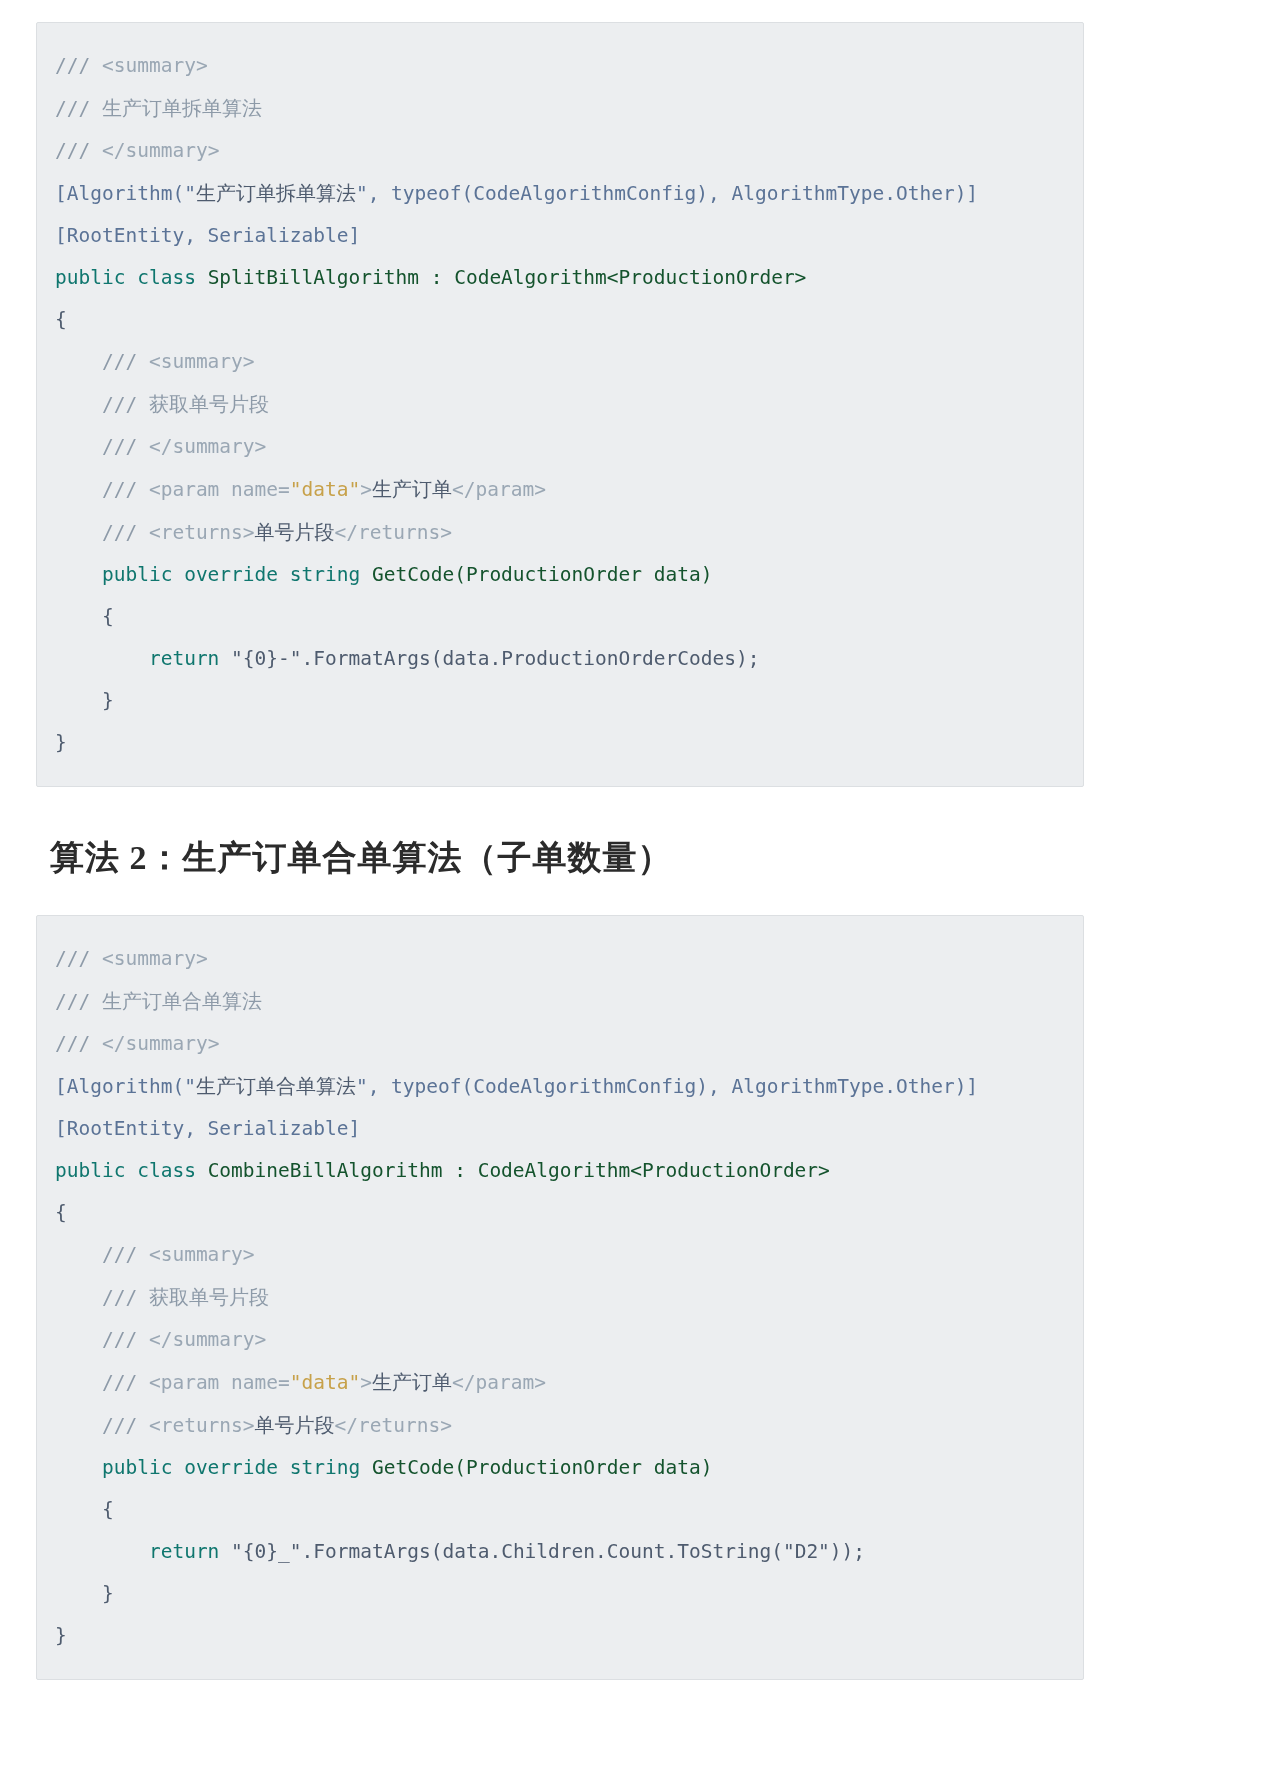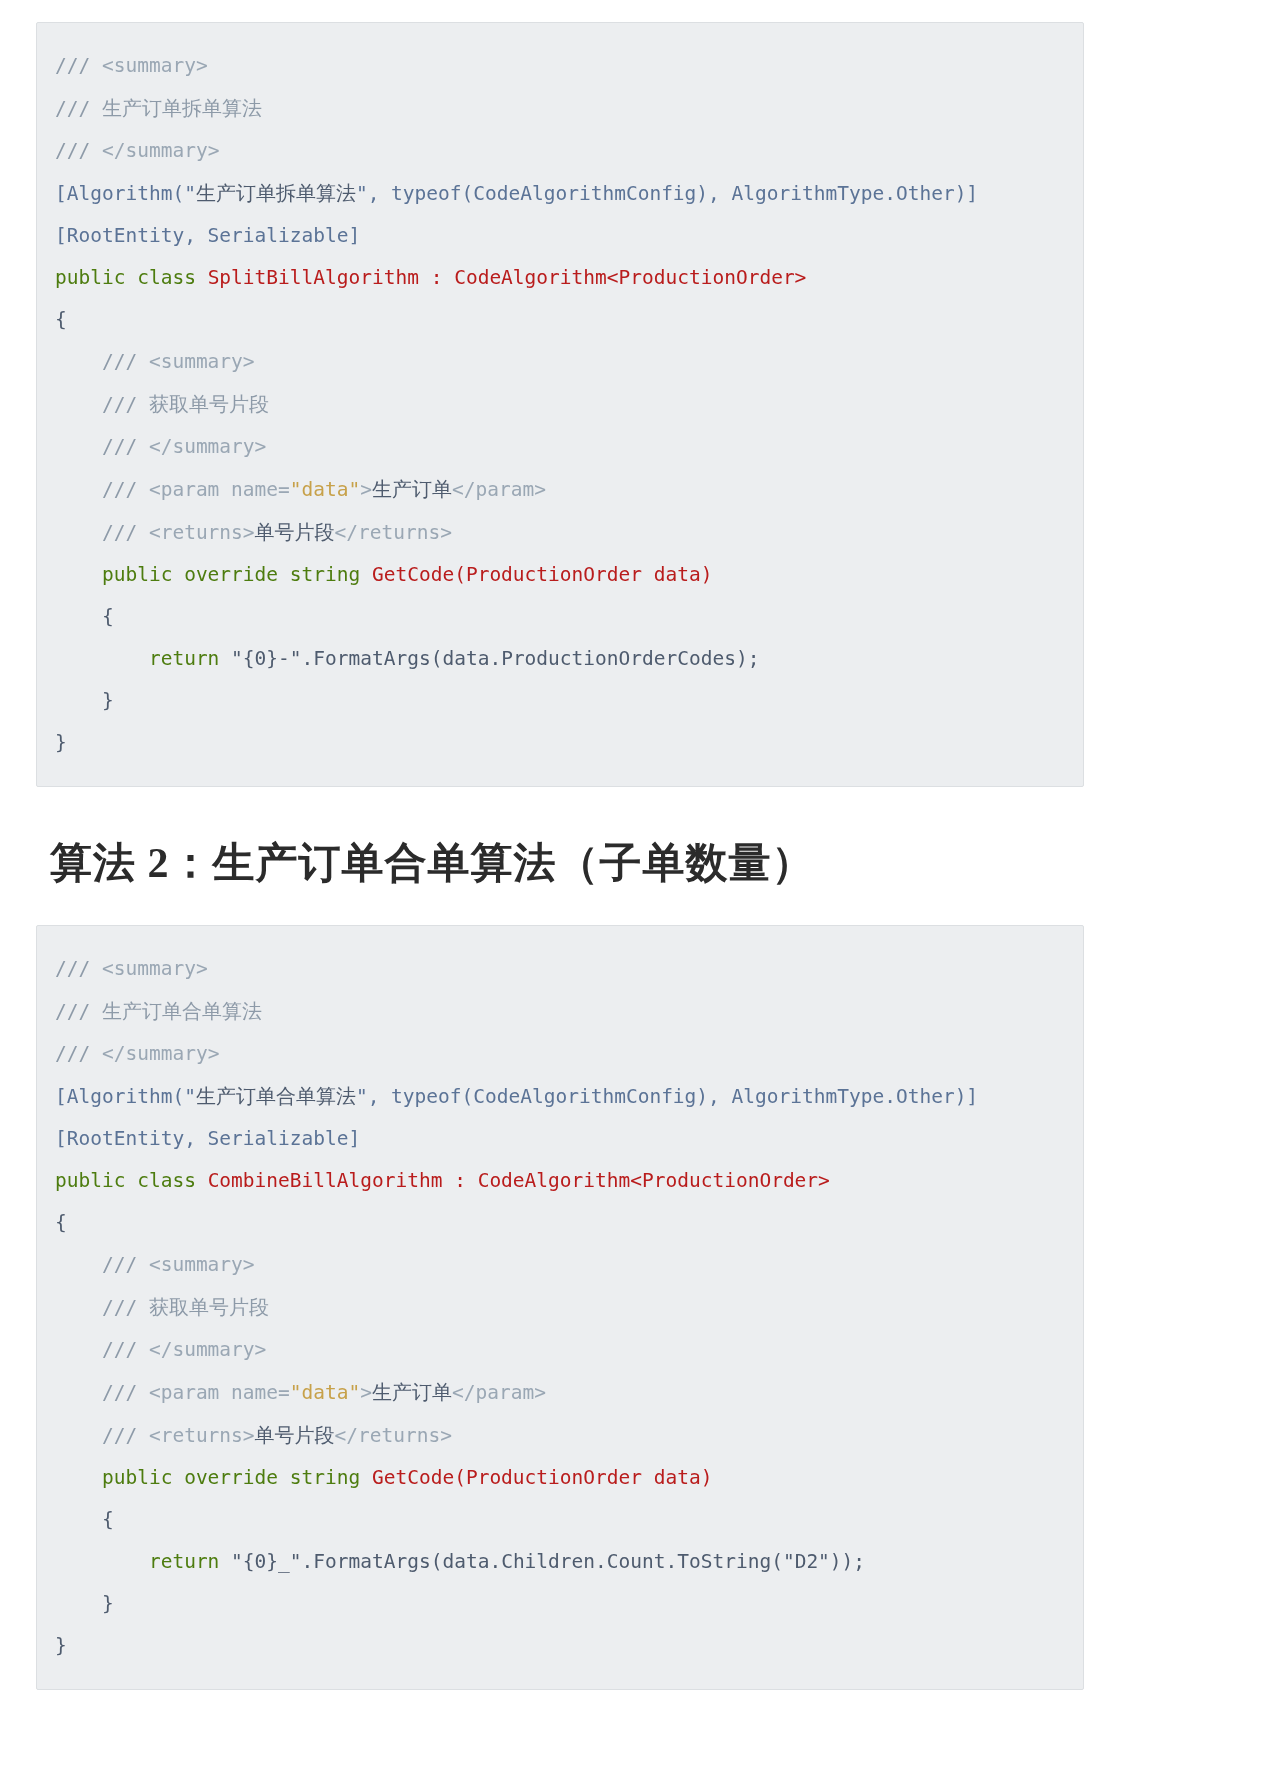--- a/index.html
+++ b/index.html
@@ -30,30 +30,30 @@
     font-family: "DejaVu Sans Mono", monospace;
     font-size: 19.5px;
     line-height: 42px;
     white-space: pre;
     color: #4e5b6e;
     letter-spacing: 0px;
   }
   .cmt   { color: #8d9aa8; }
   .cmtzh { font-family: "Liberation Serif", serif; color: #8d9aa8; font-size: 20px; }
   .tag   { color: #9aa7b4; }
-  .kw    { color: #4d7c0f; }
-  .type  { color: #b91c1c; }
+  .kw    { color: #0f766e; }
+  .type  { color: #14532d; }
   .plain { color: #4e5b6e; }
   .str   { color: #c7a14a; }
   .zh    { font-family: "Liberation Serif", serif; color: #4e5b6e; font-size: 20px; }
   .attr  { color: #5b7396; margin-top: 25px; }
 
   .section-heading {
     font-family: "Liberation Serif", serif;
-    font-size: 42px;
+    font-size: 34px;
     font-weight: bold;
     color: #2b2b2b;
     margin: 48px 0 34px 14px;
     letter-spacing: 1px;
   }
 </style>
 </head>
 <body>
 
 <div class="page">

